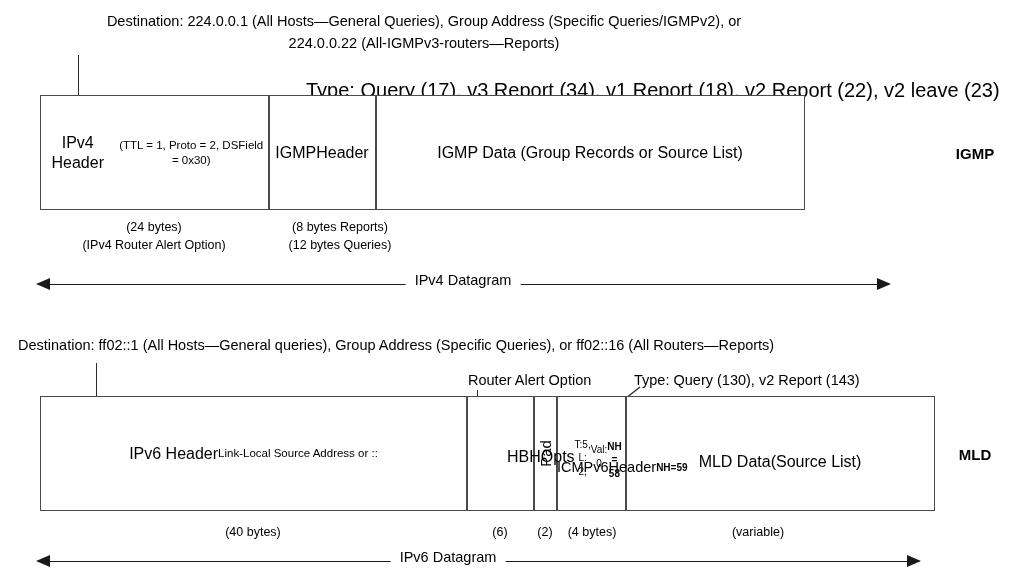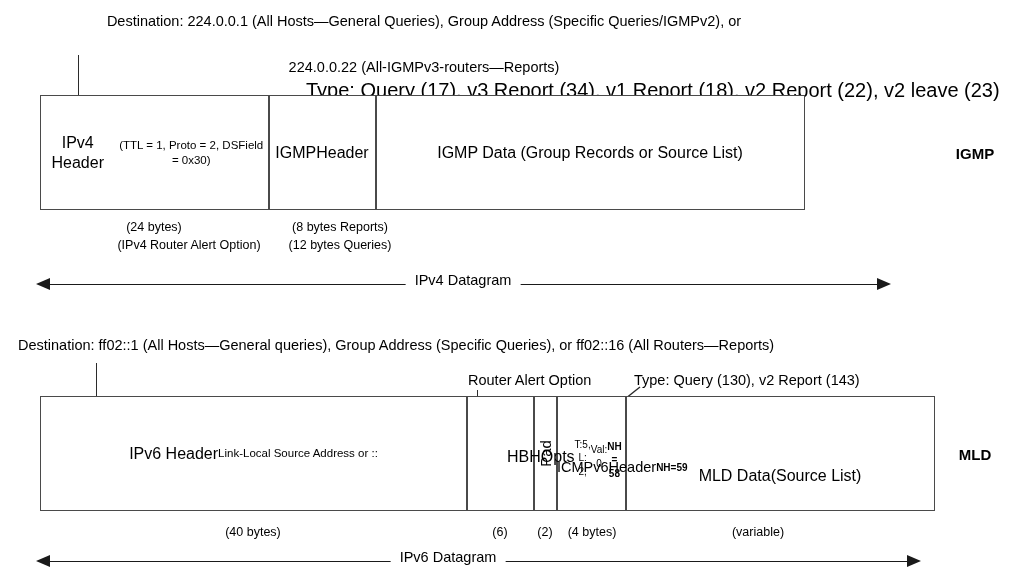--- a/index.html
+++ b/index.html
@@ -103,21 +103,21 @@
   }
   .span .hl { left: 0;  border-right: 14px solid #1a1a1a; }
   .span .hr { right: 0; border-left: 14px solid #1a1a1a; }
 </style>
 </head>
 <body>
 
 <div id="canvas">
 
   <div class="txt ann ctr" style="left:424px; top:13px;">Destination: 224.0.0.1 (All Hosts—General Queries), Group Address (Specific Queries/IGMPv2), or</div>
-  <div class="txt ann ctr" style="left:424px; top:35px;margin-top:24px;">224.0.0.22 (All-IGMPv3-routers—Reports)</div>
+  <div class="txt ann ctr" style="left:424px; top:35px;">224.0.0.22 (All-IGMPv3-routers—Reports)</div>
 
   <div class="vline" style="left:78px; top:55px; height:78px;"></div>
   <div class="vhead" style="left:73px; top:131px;"></div>
 
   <div class="txt typeline" style="left:306px; top:79px;">Type: Query (17), v3 Report (34), v1 Report (18), v2 Report (22), v2 leave (23)</div>
 
   <svg class="diag" style="left:280px; top:92px;" width="60" height="42">
     <defs>
       <marker id="ah1" markerWidth="9" markerHeight="9" refX="7.5" refY="4.5" orient="auto" markerUnits="strokeWidth">
         <path d="M0,0.6 L8.4,4.5 L0,8.4 L2.6,4.5 Z" fill="#2b2b2b"></path>
@@ -138,21 +138,21 @@
   <div class="cell" style="left:269px; top:96px; width:106px; height:113px;">
     <div class="t1">IGMP</div>
     <div class="t1">Header</div>
   </div>
 
   <div class="cell" style="left:376px; top:96px; width:428px; height:113px;">
     <div class="t1">IGMP Data (Group Records or Source List)</div>
   </div>
 
   <div class="txt bytes ctr" style="left:154px; top:220px;">(24 bytes)</div>
-  <div class="txt bytes ctr" style="left:154px; top:238px;margin-left:35px;">(IPv4 Router Alert Option)</div>
+  <div class="txt bytes ctr" style="left:154px; top:238px;">(IPv4 Router Alert Option)</div>
 
   <div class="txt bytes ctr" style="left:340px; top:220px;">(8 bytes Reports)</div>
   <div class="txt bytes ctr" style="left:340px; top:238px;">(12 bytes Queries)</div>
 
   <div class="txt sidelabel" style="left:975px; top:145px; transform:translateX(-50%);">IGMP</div>
 
   <div class="span" style="left:36px; top:274px; width:855px;">
     <div class="rule" style="left:13px; right:13px;"></div>
     <div class="hl"></div>
     <div class="hr"></div>
@@ -201,21 +201,21 @@
   <div class="cell" style="left:534px; top:397px; width:22px; height:113px;">
     <div class="rot">Pad</div>
   </div>
 
   <div class="cell" style="left:557px; top:397px; width:68px; height:113px; justify-content:flex-start; padding-top:28px;text-align:center;">
     <div class="t1" style="font-size:14.5px;">ICMPv6</div>
     <div class="t1" style="font-size:14.5px;">Header</div>
     <div class="t3" style="font-weight:bold;">NH=59</div>
   </div>
 
-  <div class="cell" style="left:626px; top:419px; width:308px; height:113px;">
+  <div class="cell" style="left:626px; top:405px; width:308px; height:113px;">
     <div class="t1">MLD Data</div>
     <div class="t1">(Source List)</div>
   </div>
 
   <div class="txt bytes ctr" style="left:253px; top:525px;">(40 bytes)</div>
   <div class="txt bytes ctr" style="left:500px; top:525px;">(6)</div>
   <div class="txt bytes ctr" style="left:545px; top:525px;">(2)</div>
   <div class="txt bytes ctr" style="left:592px; top:525px;">(4 bytes)</div>
   <div class="txt bytes ctr" style="left:758px; top:525px;">(variable)</div>
 

